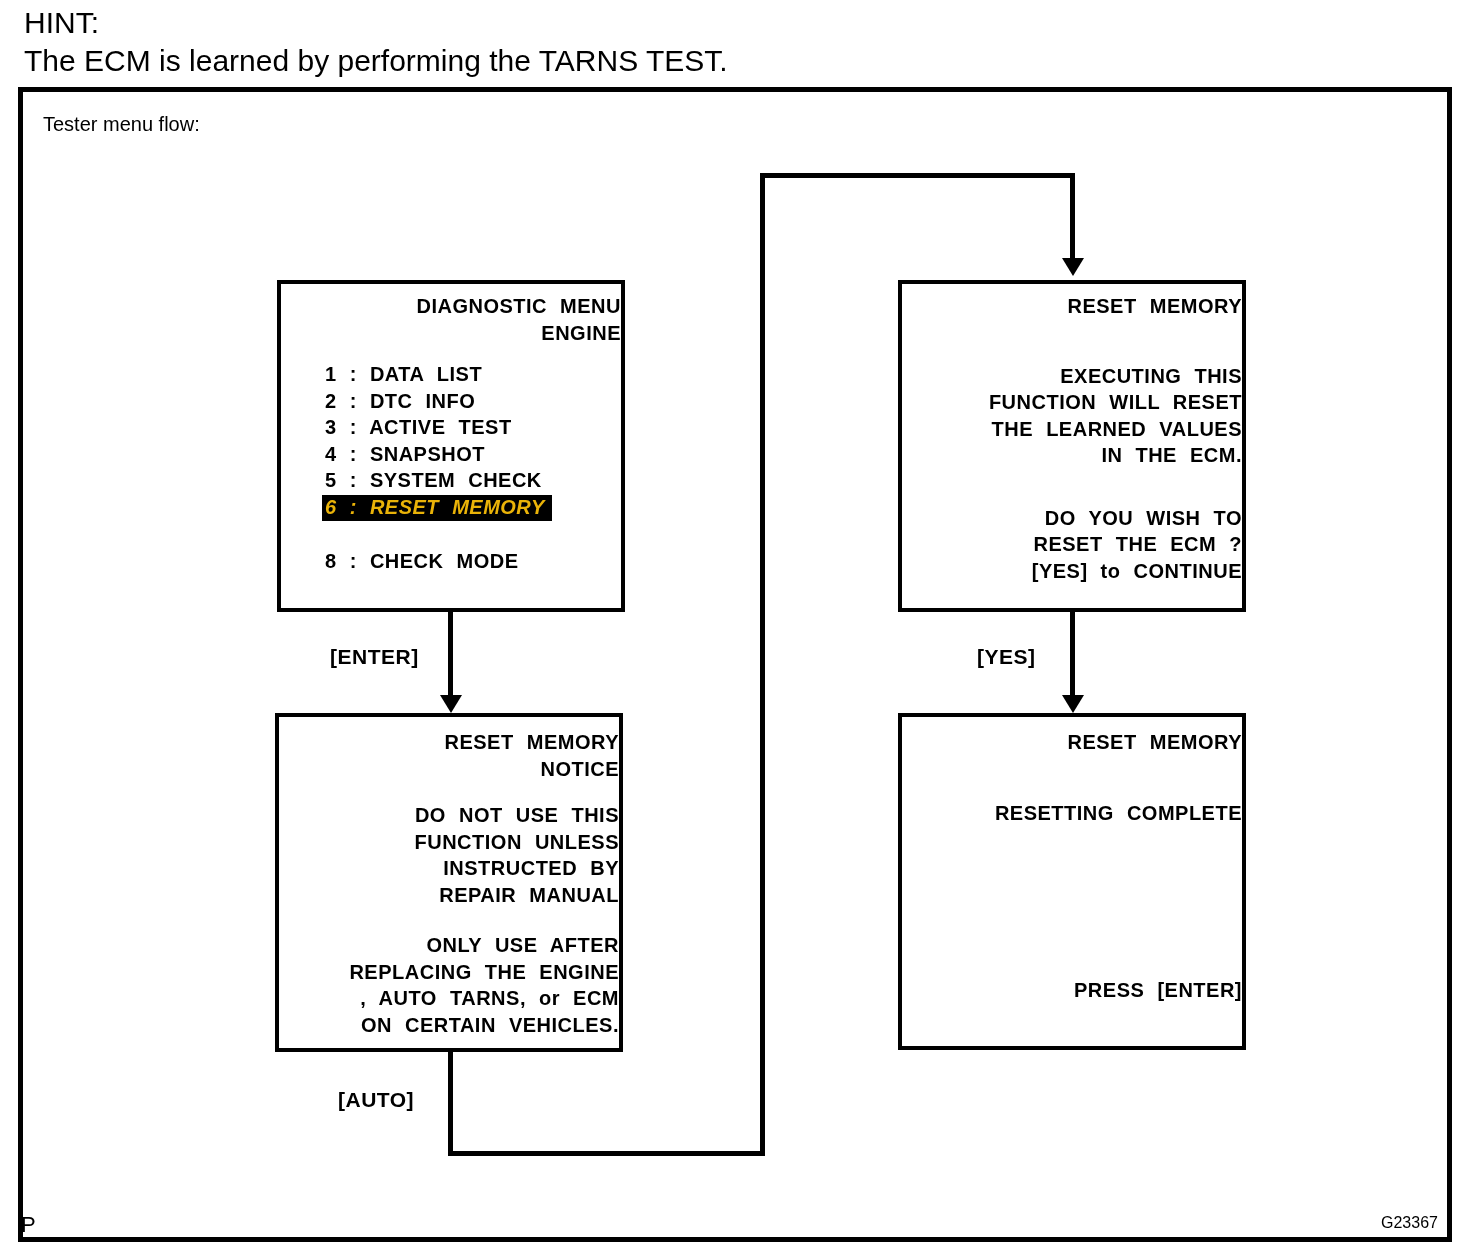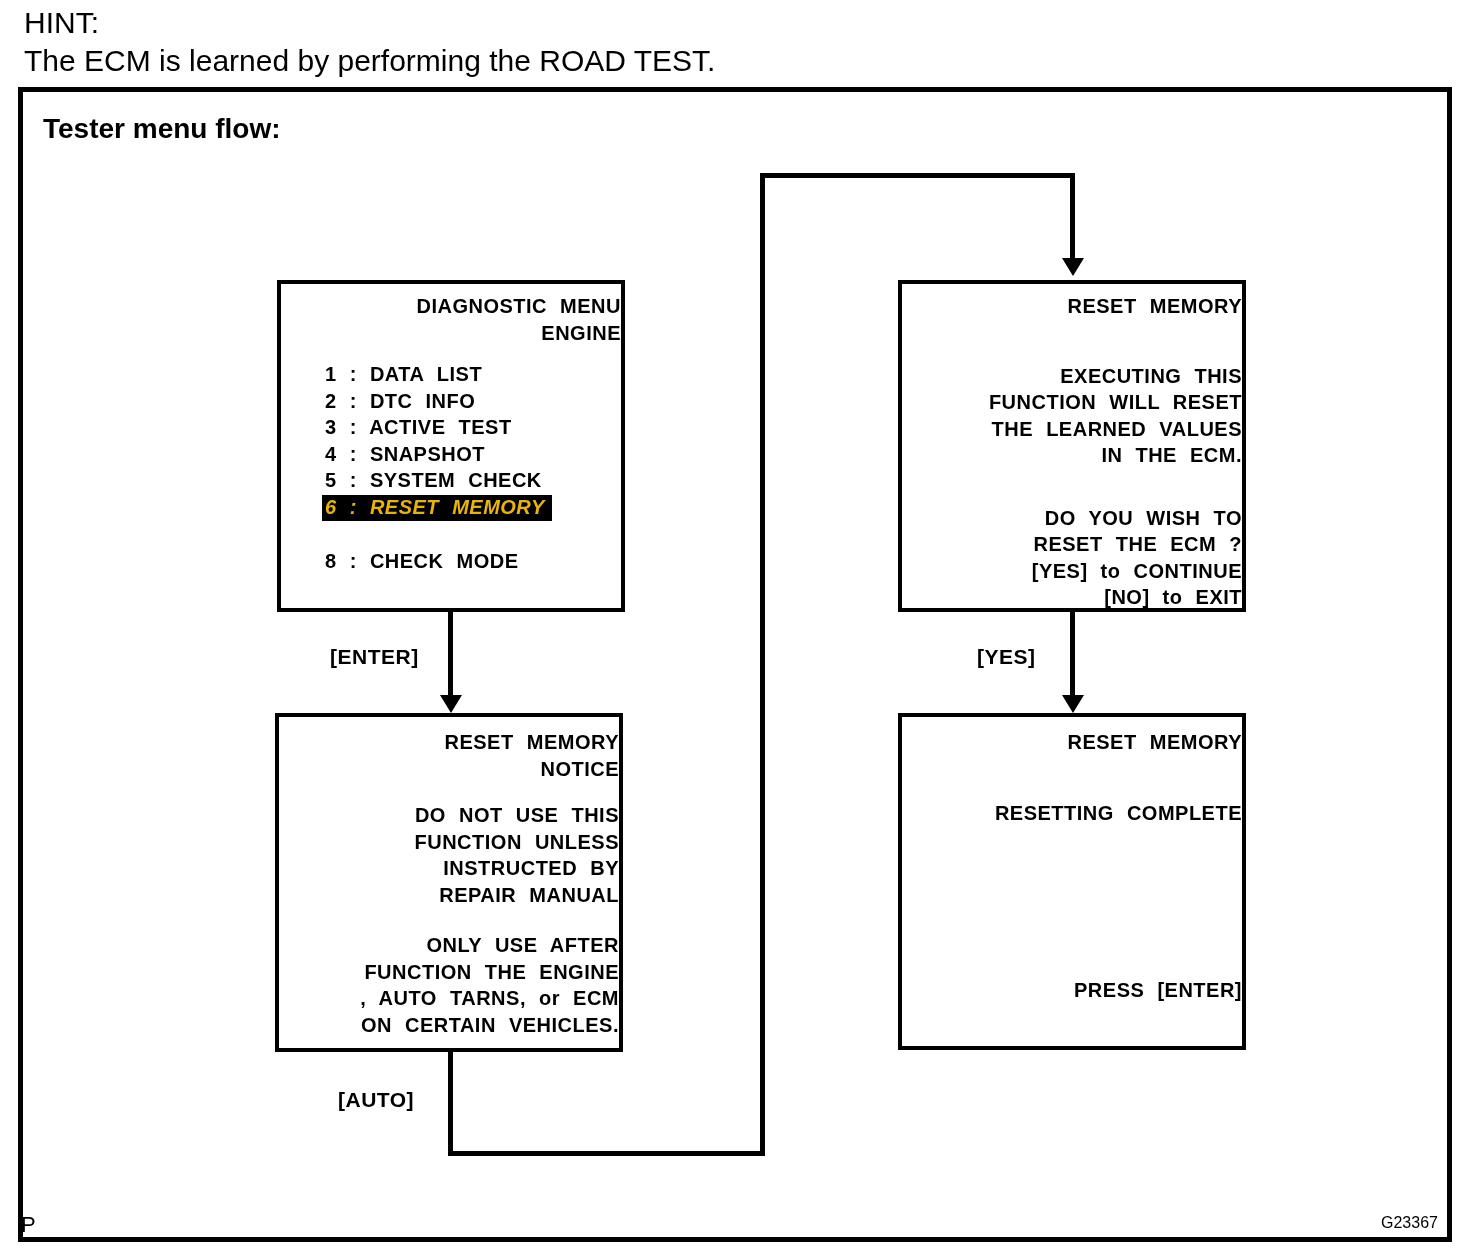--- a/index.html
+++ b/index.html
@@ -36,22 +36,22 @@
     top: 87px;
     width: 1434px;
     height: 1155px;
     border: 5px solid #000000;
     box-sizing: border-box;
   }
   .frame-title {
     position: absolute;
     left: 43px;
     top: 113px;
-    font-size: 28px;
-    font-weight: 700;
+    font-size: 20px;
+    font-weight: 400;
   }
   .screen {
     position: absolute;
     border: 4px solid #000000;
     box-sizing: border-box;
     font-size: 20px;
     font-weight: 700;
     letter-spacing: 0.5px;
     word-spacing: 7px;
     line-height: 26.5px;
@@ -109,21 +109,21 @@
     font-size: 16px;
     font-weight: 400;
   }
 </style>
 </head>
 <body>
 
 <div class="page">
 
   <div class="hint-label">HINT:</div>
-  <div class="hint-text">The ECM is learned by performing the ROAD TEST.</div>
+  <div class="hint-text">The ECM is learned by performing the TARNS TEST.</div>
 
   <div class="frame"></div>
   <div class="frame-title">Tester menu flow:</div>
 
   <div class="screen screen-1">
     <div class="ctr">DIAGNOSTIC MENU</div>
     <div class="ctr">ENGINE</div>
     <div class="menu">
       <div>1 : DATA LIST</div>
       <div>2 : DTC INFO</div>
@@ -138,32 +138,31 @@
 
   <div class="screen screen-2">
     <div class="ctr">RESET MEMORY</div>
     <div class="ctr" style="margin-top:43px;">EXECUTING THIS</div>
     <div class="ctr">FUNCTION WILL RESET</div>
     <div class="ctr">THE LEARNED VALUES</div>
     <div class="ctr">IN THE ECM.</div>
     <div class="ctr" style="margin-top:36px;">DO YOU WISH TO</div>
     <div class="ctr">RESET THE ECM ?</div>
     <div class="ctr">[YES] to CONTINUE</div>
-    <div class="ctr">[NO] to EXIT</div>
   </div>
 
   <div class="screen screen-3">
     <div class="ctr">RESET MEMORY</div>
     <div class="ctr">NOTICE</div>
     <div class="ctr" style="margin-top:20px;">DO NOT USE THIS</div>
     <div class="ctr">FUNCTION UNLESS</div>
     <div class="ctr">INSTRUCTED BY</div>
     <div class="ctr">REPAIR MANUAL</div>
     <div class="ctr" style="margin-top:24px;padding-left:24px;">ONLY USE AFTER</div>
-    <div class="ctr">FUNCTION THE ENGINE</div>
+    <div class="ctr">REPLACING THE ENGINE</div>
     <div class="ctr">, AUTO TARNS, or ECM</div>
     <div class="ctr">ON CERTAIN VEHICLES.</div>
   </div>
 
   <div class="screen screen-4">
     <div class="ctr">RESET MEMORY</div>
     <div class="ctr" style="margin-top:44px;">RESETTING COMPLETE</div>
     <div class="ctr" style="margin-top:151px;">PRESS [ENTER]</div>
   </div>
 

